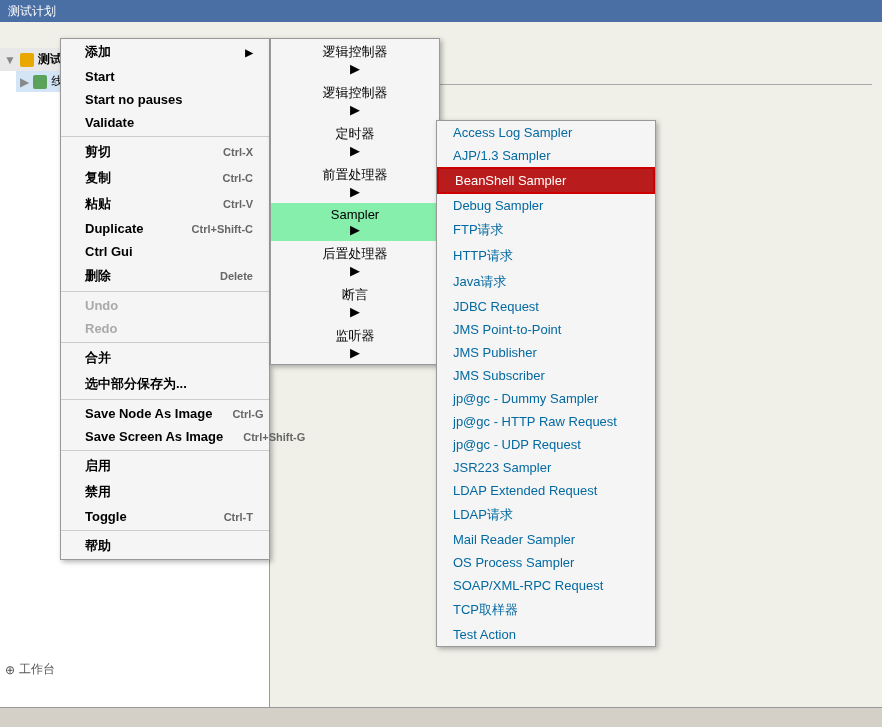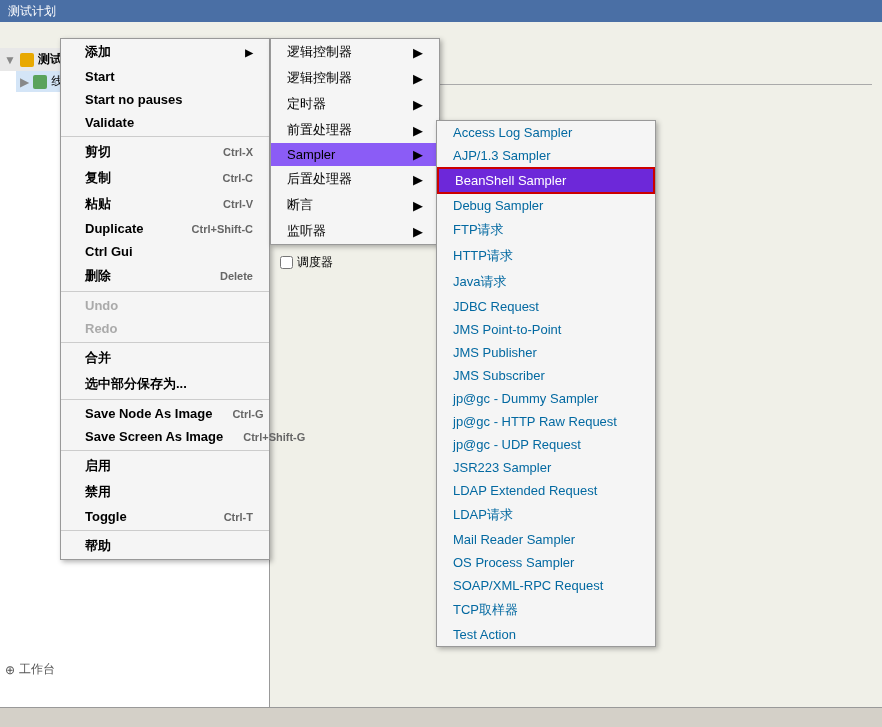--- a/index.html
+++ b/index.html
@@ -142,24 +142,25 @@
       font-size: 13px;
     }
 
     .menu-item-l2 {
       padding: 4px 16px 4px 16px;
       cursor: pointer;
       display: flex;
       justify-content: space-between;
       align-items: center;
       white-space: nowrap;
+      flex-direction: column;
     }
 
     .menu-item-l2.highlighted {
-      background: #8b5cf6;
+      background: #86efac;
     }
 
     
     .context-menu-l3 {
       position: absolute;
       top: 120px;
       left: 436px;
       width: 220px;
       background: #f5f5f5;
       border: 1px solid #999;
@@ -169,21 +170,21 @@
     }
 
     .menu-item-l3 {
       padding: 4px 16px;
       cursor: pointer;
       white-space: nowrap;
       color: #0369a1;
     }
 
     .menu-item-l3.active {
-      background: #6d28d9;
+      background: #b91c1c;
       color: white;
       border: 2px solid #cc0000;
     }
 
     
     .status-bar {
       position: absolute;
       bottom: 0;
       left: 0;
       width: 882px;

